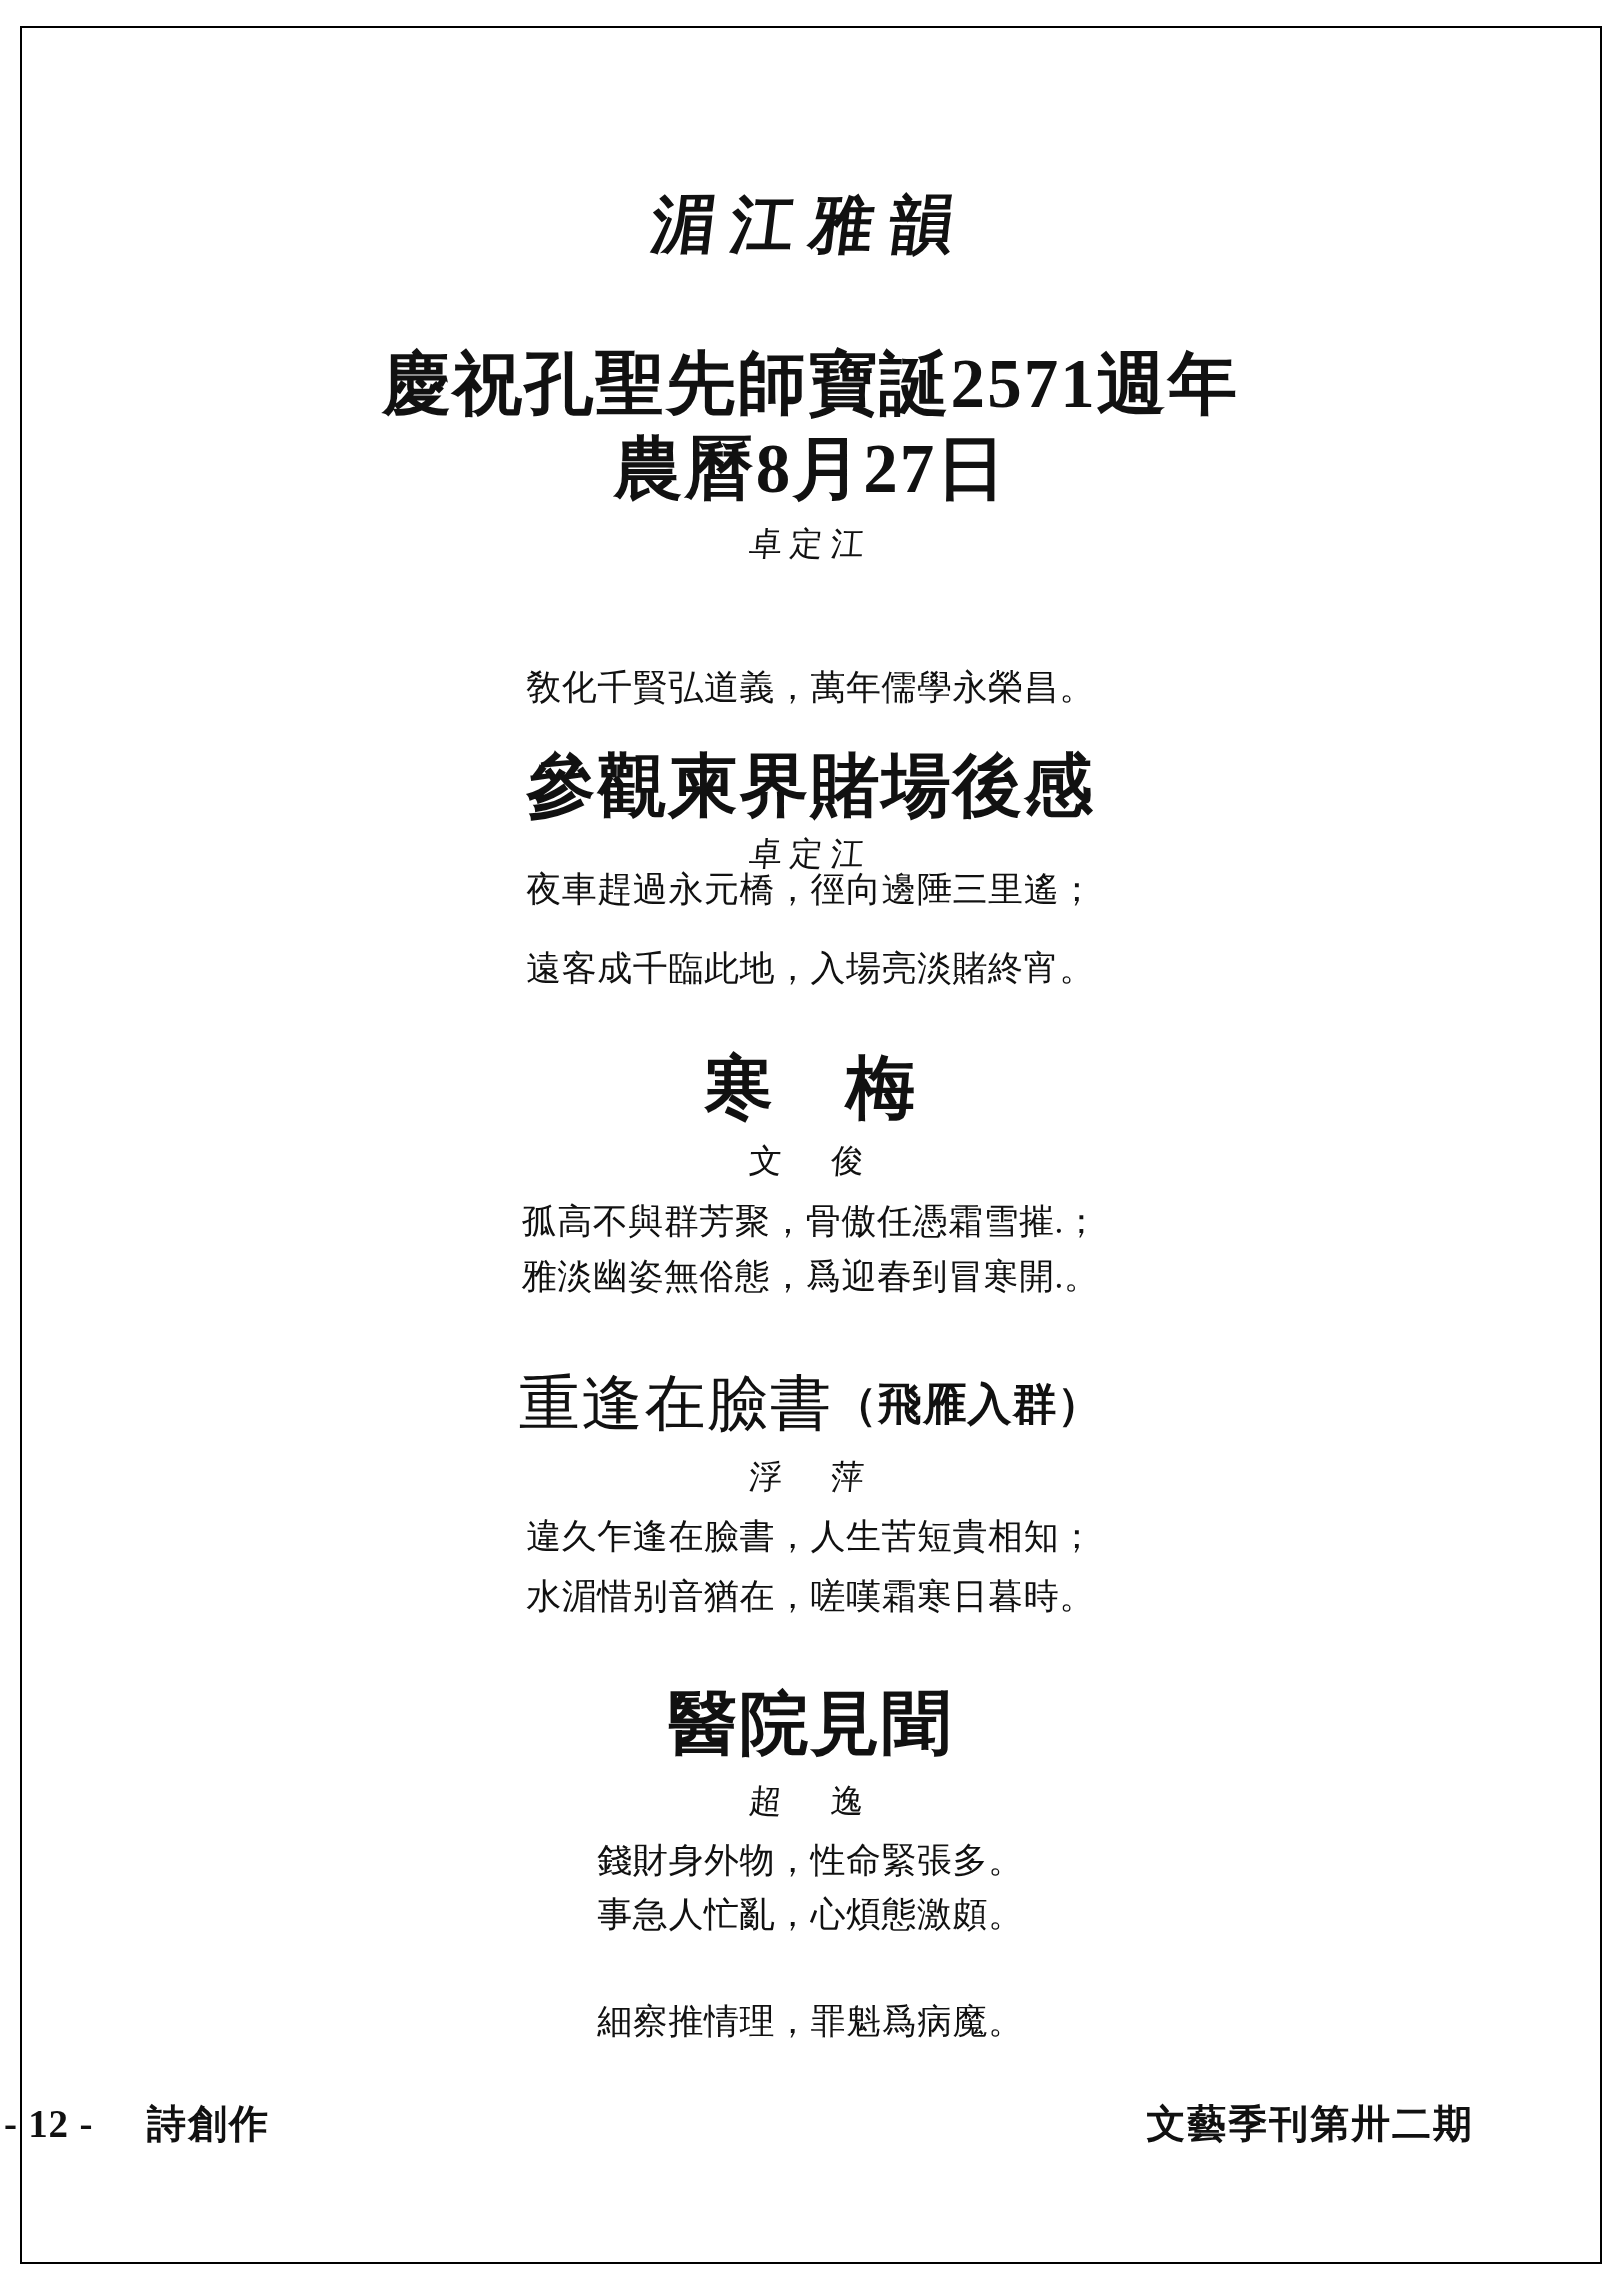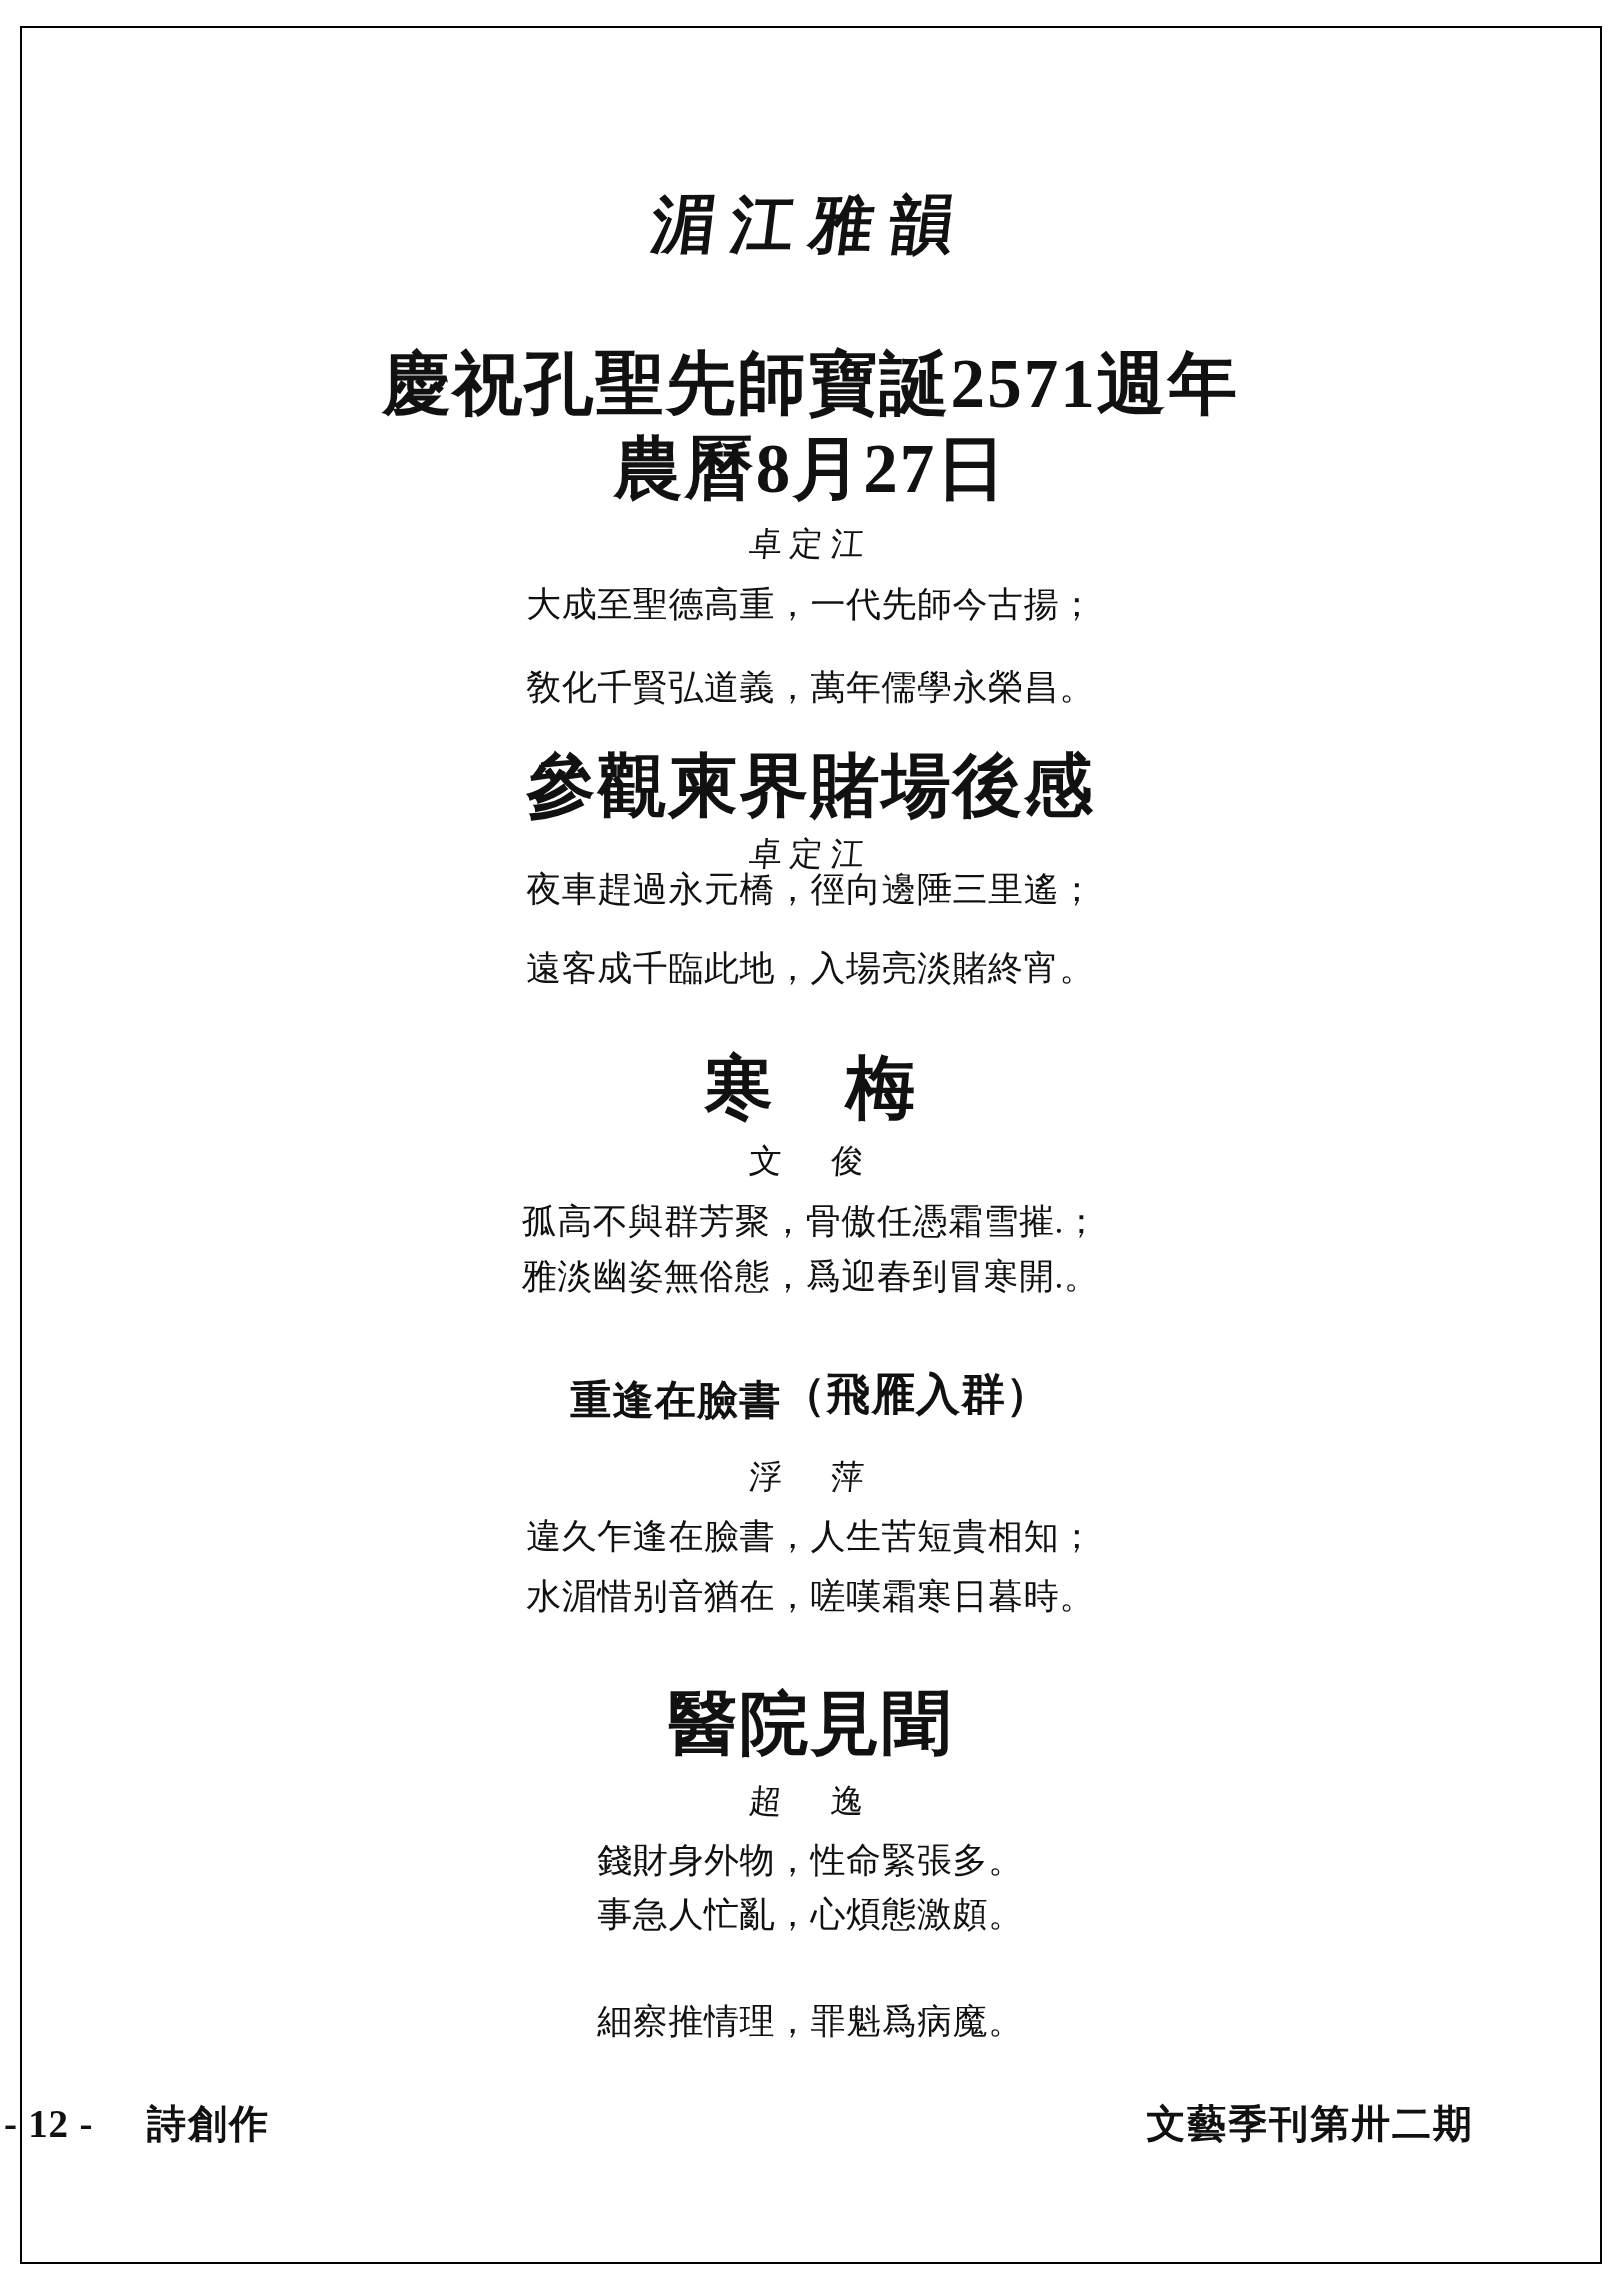--- a/index.html
+++ b/index.html
@@ -38,22 +38,22 @@
     font-weight: 700;
     letter-spacing: 0.26em;
     transform: skewX(-7deg);
   }
   .poem-title {
     font-size: 69px;
     font-weight: 700;
     letter-spacing: 0.03em;
   }
   .poem-title-main {
-    font-size: 41px;
-    font-weight: 700;
+    font-size: 61px;
+    font-weight: 400;
     letter-spacing: 0.03em;
   }
   .poem-title-suffix {
     font-size: 44px;
     font-weight: 700;
     letter-spacing: 0.02em;
     vertical-align: 0.12em;
   }
   .poem-author {
     font-size: 33px;
@@ -80,21 +80,20 @@
 <body>
 
 <div class="page">
   <div class="border-frame"></div>
 
   <div class="block masthead" style="top:194px">湄江雅韻</div>
 
   <div class="block poem-title" style="top:350px">慶祝孔聖先師寶誕2571週年</div>
   <div class="block poem-title" style="top:435px">農曆8月27日</div>
   <div class="block poem-author" style="top:528px">卓定江</div>
-  <div class="block poem-line" style="top:587px">大成至聖德高重，一代先師今古揚；</div>
   <div class="block poem-line" style="top:670px">敎化千賢弘道義，萬年儒學永榮昌。</div>
 
   <div class="block poem-title" style="top:752px">參觀柬界賭場後感</div>
   <div class="block poem-author" style="top:838px">卓定江</div>
   <div class="block poem-line" style="top:872px">夜車趕過永元橋，徑向邊陲三里遙；</div>
   <div class="block poem-line" style="top:951px">遠客成千臨此地，入場亮淡賭終宵。</div>
 
   <div class="block poem-title" style="top:1054px">寒　梅</div>
   <div class="block poem-author" style="top:1145px">文　俊</div>
   <div class="block poem-line" style="top:1204px">孤高不與群芳聚，骨傲任憑霜雪摧.；</div>

